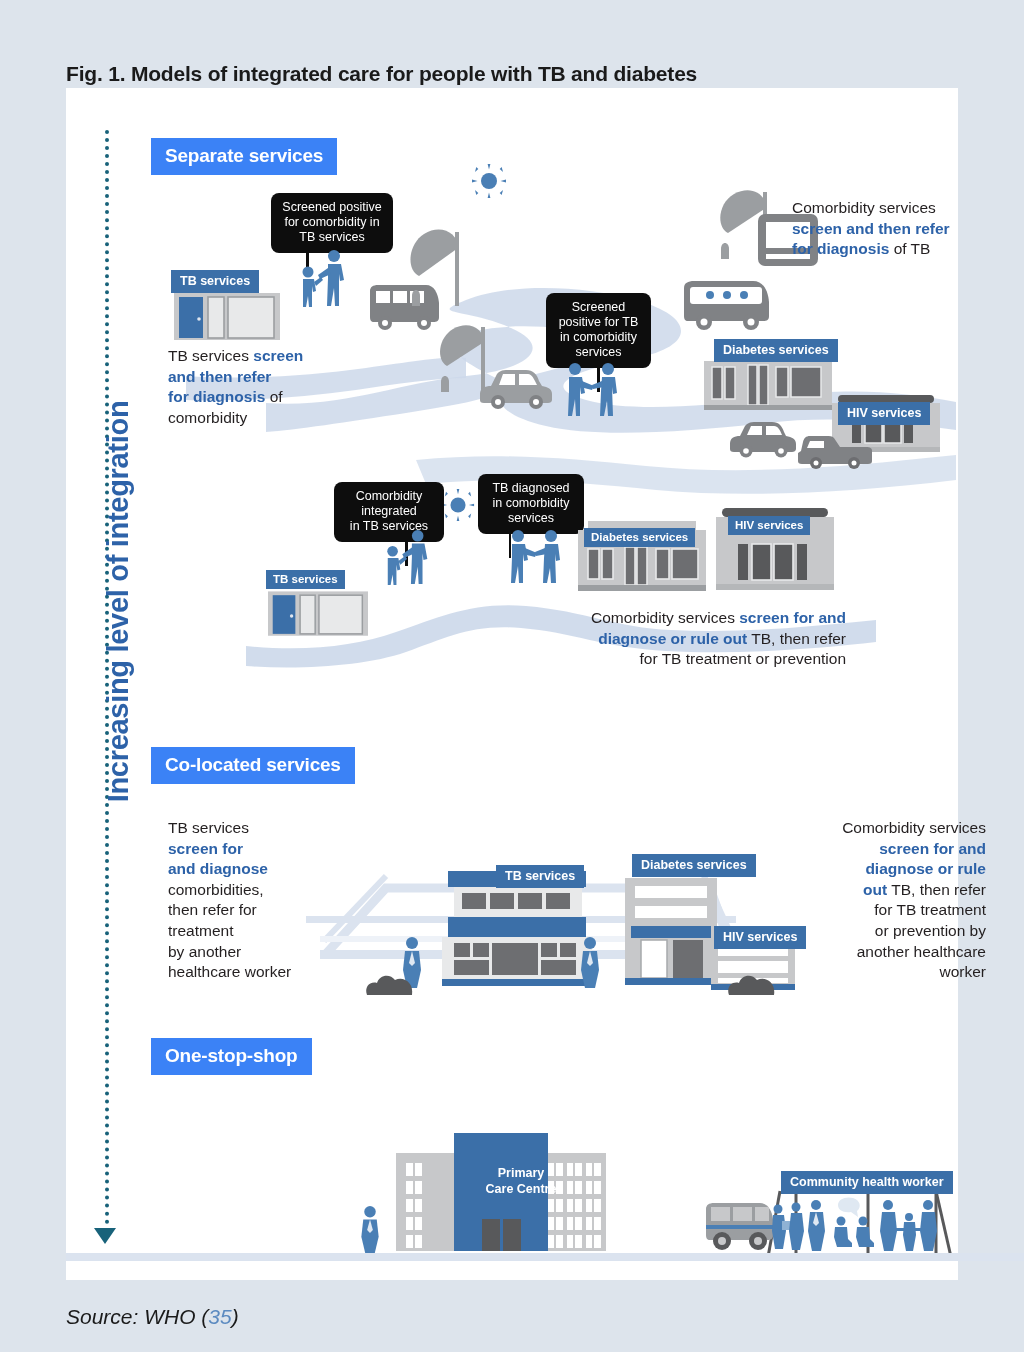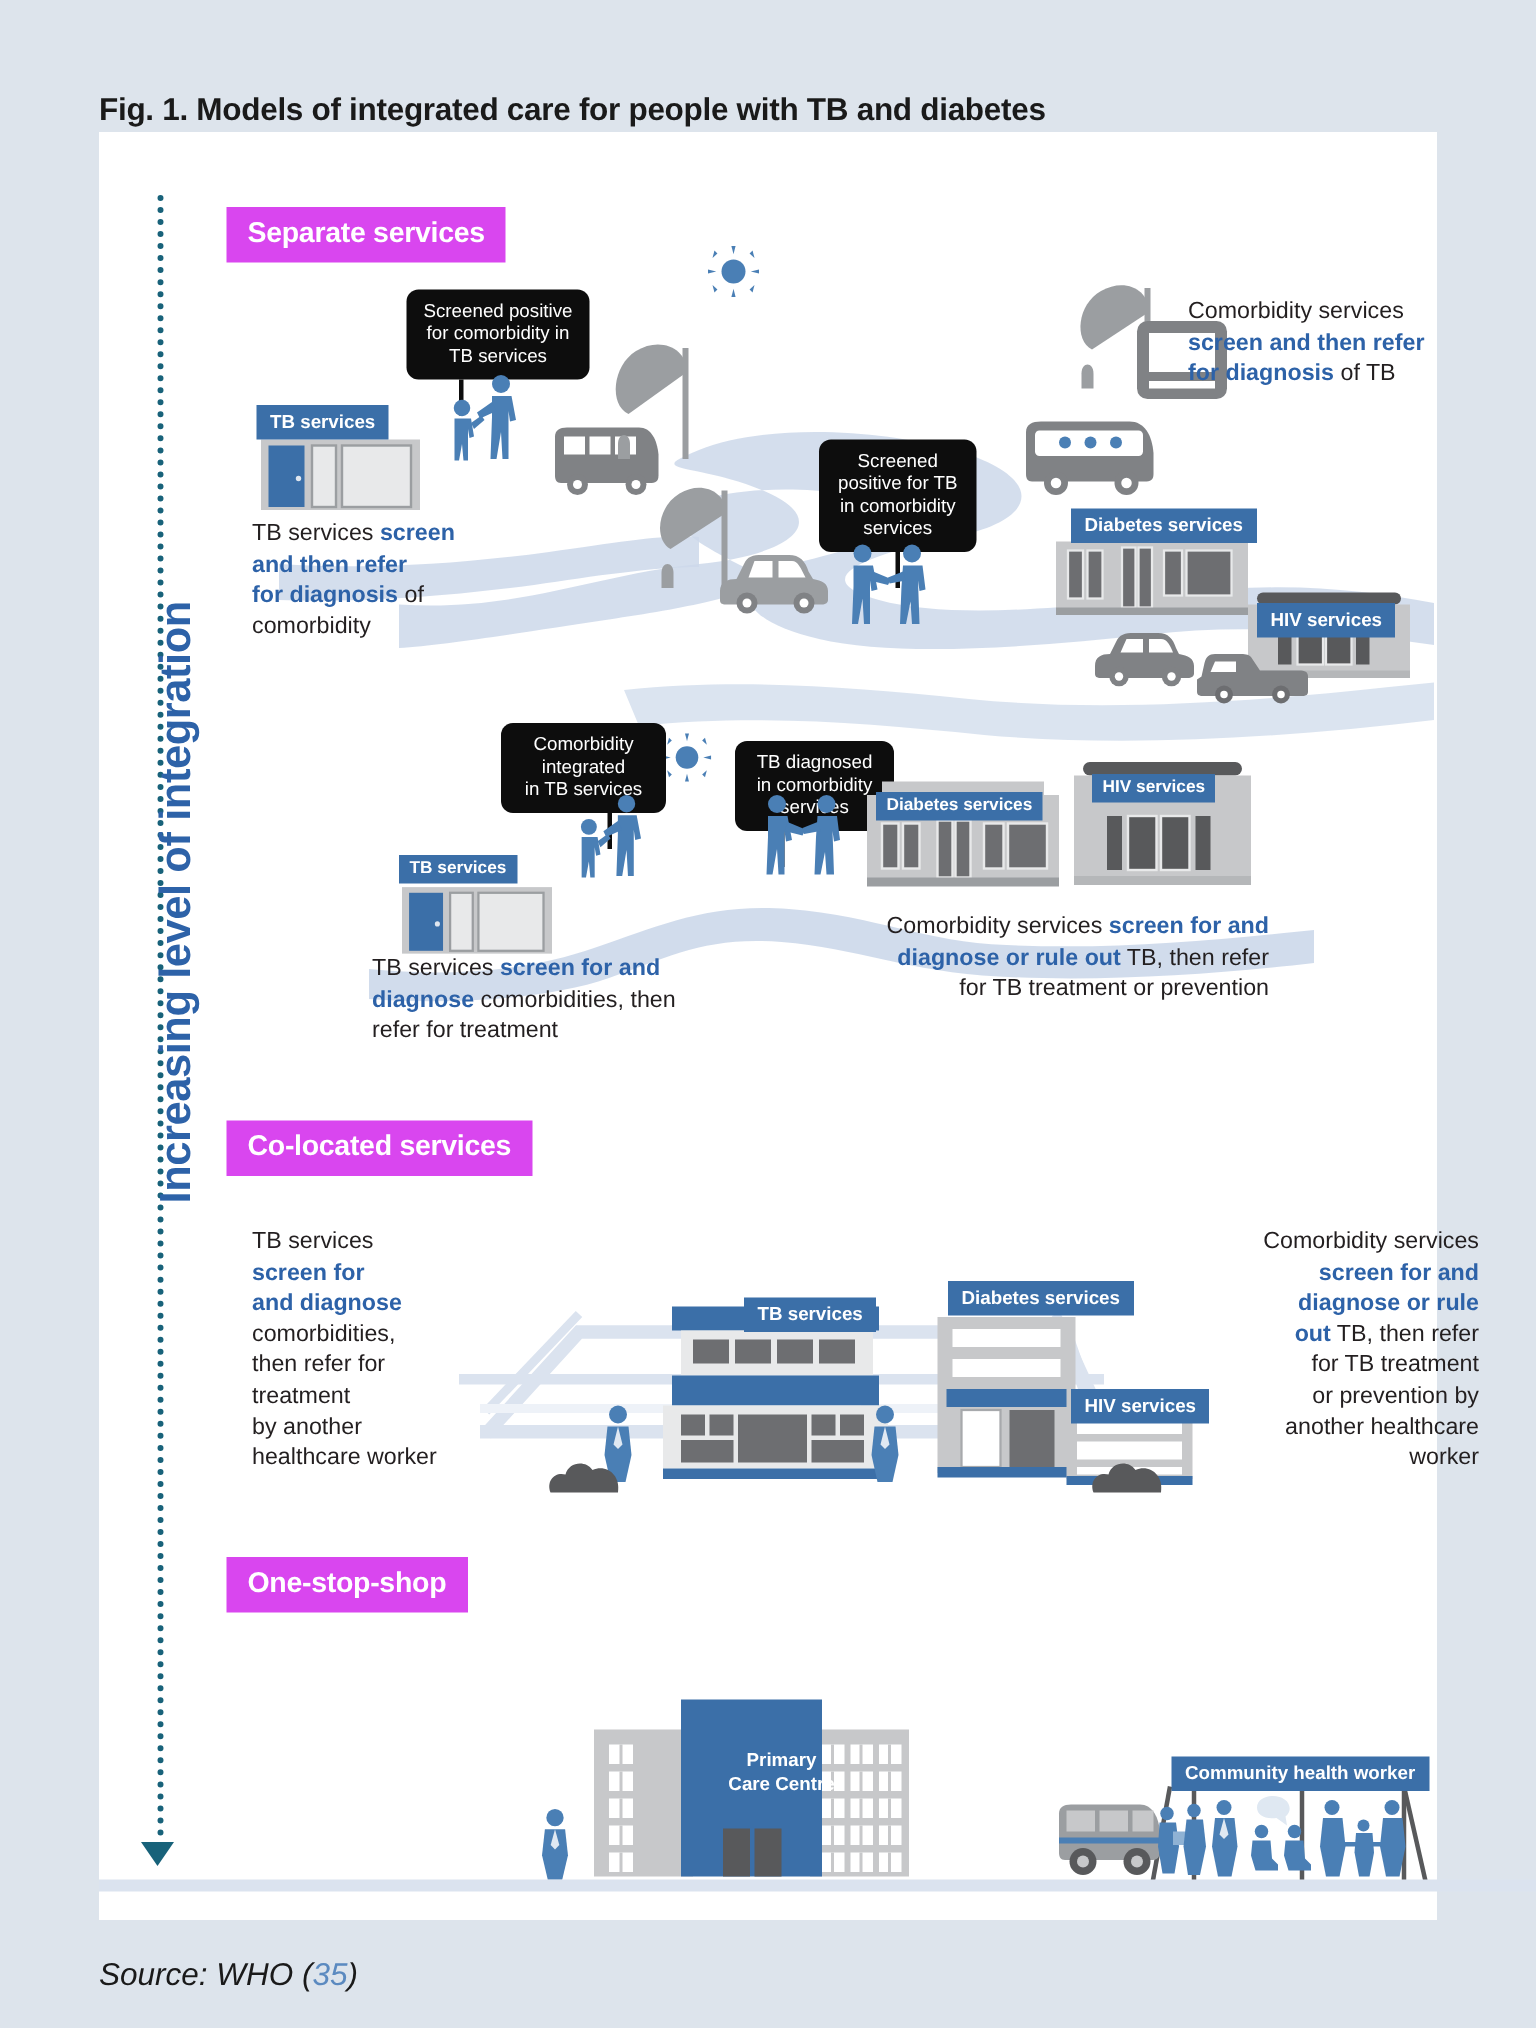--- a/index.html
+++ b/index.html
@@ -50,21 +50,21 @@
     text-align: center;
     transform: rotate(-90deg);
     font-size: 29px; font-weight: bold; color: #2d62a8;
     letter-spacing: -0.3px;
     white-space: nowrap;
   }
 
   
   .sec-head {
     position: absolute;
-    background: #d946ef;
+    background: #3b82f6;
     color: #fff;
     font-size: 19px; font-weight: bold;
     padding: 7px 14px 8px 14px;
     letter-spacing: -0.2px;
   }
 
   
   .txt { position: absolute; font-size: 15.5px; line-height: 1.33; color: #231f20; }
   .txt b { color: #2d62a8; font-weight: bold; }
   .txt.right { text-align: right; }
@@ -357,21 +357,21 @@
         <circle cx="40" cy="6" r="6"></circle>
         <path d="M34 14 L47 14 L50 30 L46 31 L45 24 L45 56 L41 56 L40 38 L37 56 L33 56 L34 28 Z"></path>
         <path d="M34 18 L24 25 L26 29 L37 24 Z"></path>
         <circle cx="14" cy="22" r="5.5"></circle>
         <path d="M9 29 L20 29 L22 41 L19 42 L18 36 L18 57 L15 57 L14 46 L12 57 L9 57 L9 38 Z"></path>
         <path d="M20 32 L27 27 L29 30 L22 36 Z"></path>
       </g>
     </svg>
   </div>
 
-  <div class="callout stem-left" style="left:424px; top:386px; width:106px;margin-top:20px;">
+  <div class="callout stem-left" style="left:412px; top:386px; width:106px;">
     <span>TB diagnosed</span><br>
     <span>in comorbidity</span><br>
     <span>services</span>
     <span class="stem"></span>
   </div>
 
   <div class="art" style="left:438px; top:442px;">
     <svg width="66" height="54" viewBox="0 0 66 54">
       <g fill="#4a7fb5">
         <circle cx="14" cy="6" r="6"></circle>
@@ -416,23 +416,20 @@
       <rect x="6" y="0" width="106" height="9" rx="4.5" fill="#58595b"></rect>
       <rect x="0" y="9" width="118" height="70" fill="#c7c8ca"></rect>
       <rect x="22" y="36" width="10" height="36" fill="#58595b"></rect>
       <rect x="36" y="36" width="19" height="36" fill="#58595b" stroke="#e8e9ea" stroke-width="1.6"></rect>
       <rect x="58" y="36" width="19" height="36" fill="#58595b" stroke="#e8e9ea" stroke-width="1.6"></rect>
       <rect x="81" y="36" width="10" height="36" fill="#58595b"></rect>
       <rect x="0" y="76" width="118" height="6" fill="#b5b7b9"></rect>
     </svg>
   </div>
 
-  <div class="txt" style="left:182px; top:548px; width:230px;">
-    TB services <b>screen for and<br>diagnose</b> comorbidities, then<br>refer for treatment
-  </div>
 
   <div class="txt right" style="left:490px; top:520px; width:290px;">
     Comorbidity services <b>screen for and<br>diagnose or rule out</b> TB, then refer<br>for TB treatment or prevention
   </div>
 
   <div class="sec-head" style="left:85px; top:659px;">Co-located services</div>
 
   <div class="txt" style="left:102px; top:730px; width:190px;">
     TB services<br><b>screen for<br>and diagnose</b><br>comorbidities,<br>then refer for<br>treatment<br>by another<br>healthcare worker
   </div>

